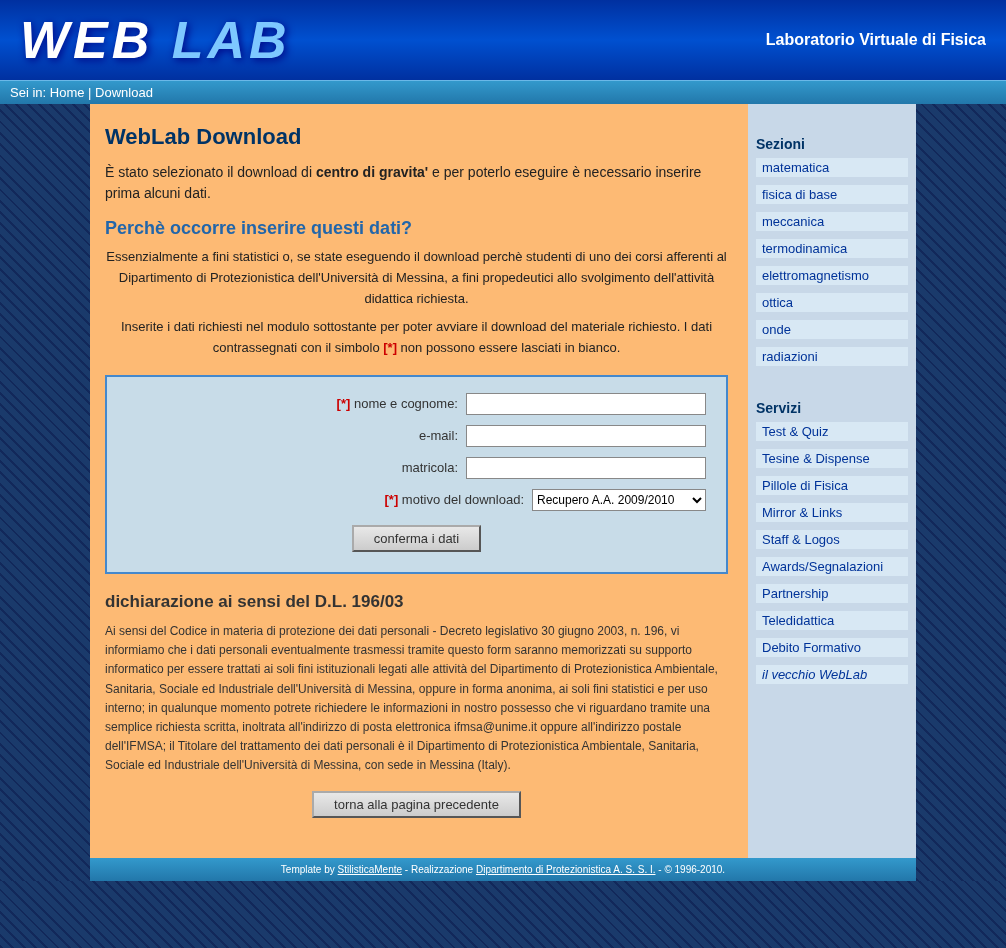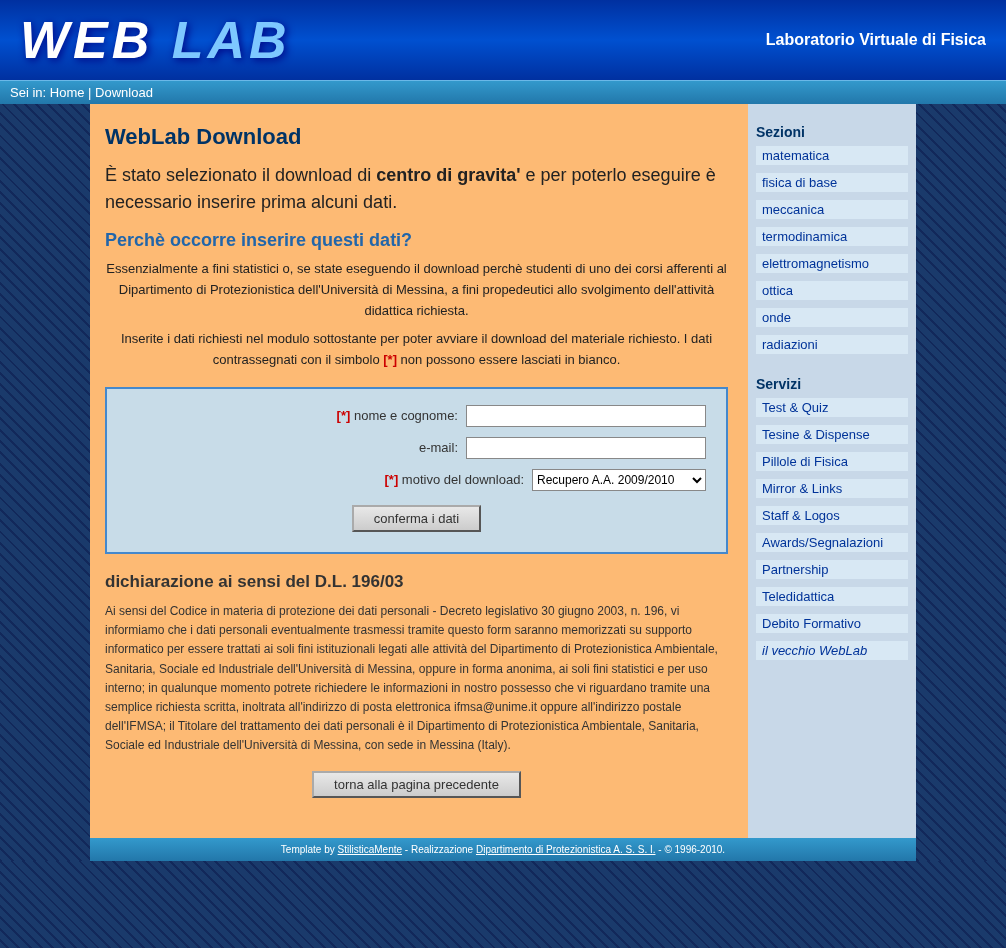--- a/index.html
+++ b/index.html
@@ -79,21 +79,21 @@
     h1.page-title {
       font-size: 22px;
       font-weight: bold;
       color: #003366;
       margin-bottom: 12px;
     }
 
     .intro-text {
       margin-bottom: 10px;
       line-height: 1.5;
-      font-size: 18px;
+      font-size: 14px;
     }
 
     h2.section-heading {
       color: #2266aa;
       font-size: 18px;
       margin: 14px 0 8px 0;
     }
 
     .body-text {
       margin-bottom: 8px;
@@ -197,21 +197,21 @@
       background: #c8d8e8;
       padding: 12px 8px;
       flex-shrink: 0;
     }
 
     .sidebar-section-title {
       font-size: 14px;
       font-weight: bold;
       color: #003366;
       margin-bottom: 6px;
-      margin-top: 8px;
+      margin-top: 20px;
     }
 
     .sidebar-item {
       display: block;
       padding: 2px 6px;
       font-size: 13px;
       color: #003399;
       text-decoration: none;
       background: #d8e8f4;
       margin-bottom: 8px;
@@ -287,20 +287,24 @@
           <span>nome e cognome:</span>
         </span>
         <input type="text" class="form-input" style="">
       </div>
 
       <div class="form-row">
         <span class="form-label">e-mail:</span>
         <input type="text" class="form-input" style="">
       </div>
 
+      <div class="form-row">
+        <span class="form-label">matricola:</span>
+        <input type="text" class="form-input" style="">
+      </div>
 
       <div class="form-row">
         <span class="form-label">
           <span style="color:#cc0000;font-weight:bold;">[*]</span>
           <span>motivo del download:</span>
         </span>
         <select class="form-select">
           <option>Recupero A.A. 2009/2010</option>
           <option>Studio personale</option>
           <option>Didattica</option>

